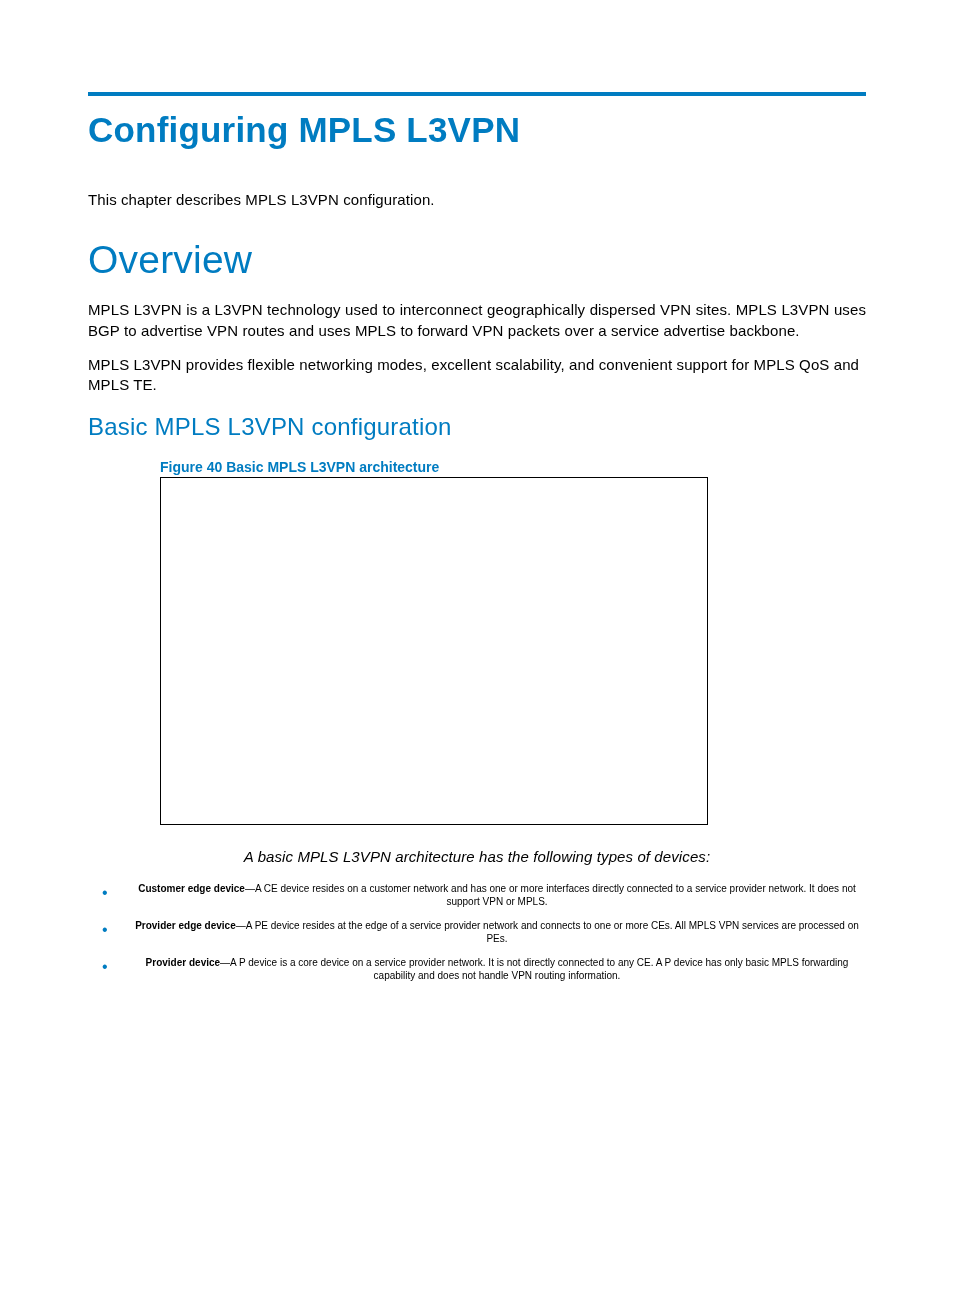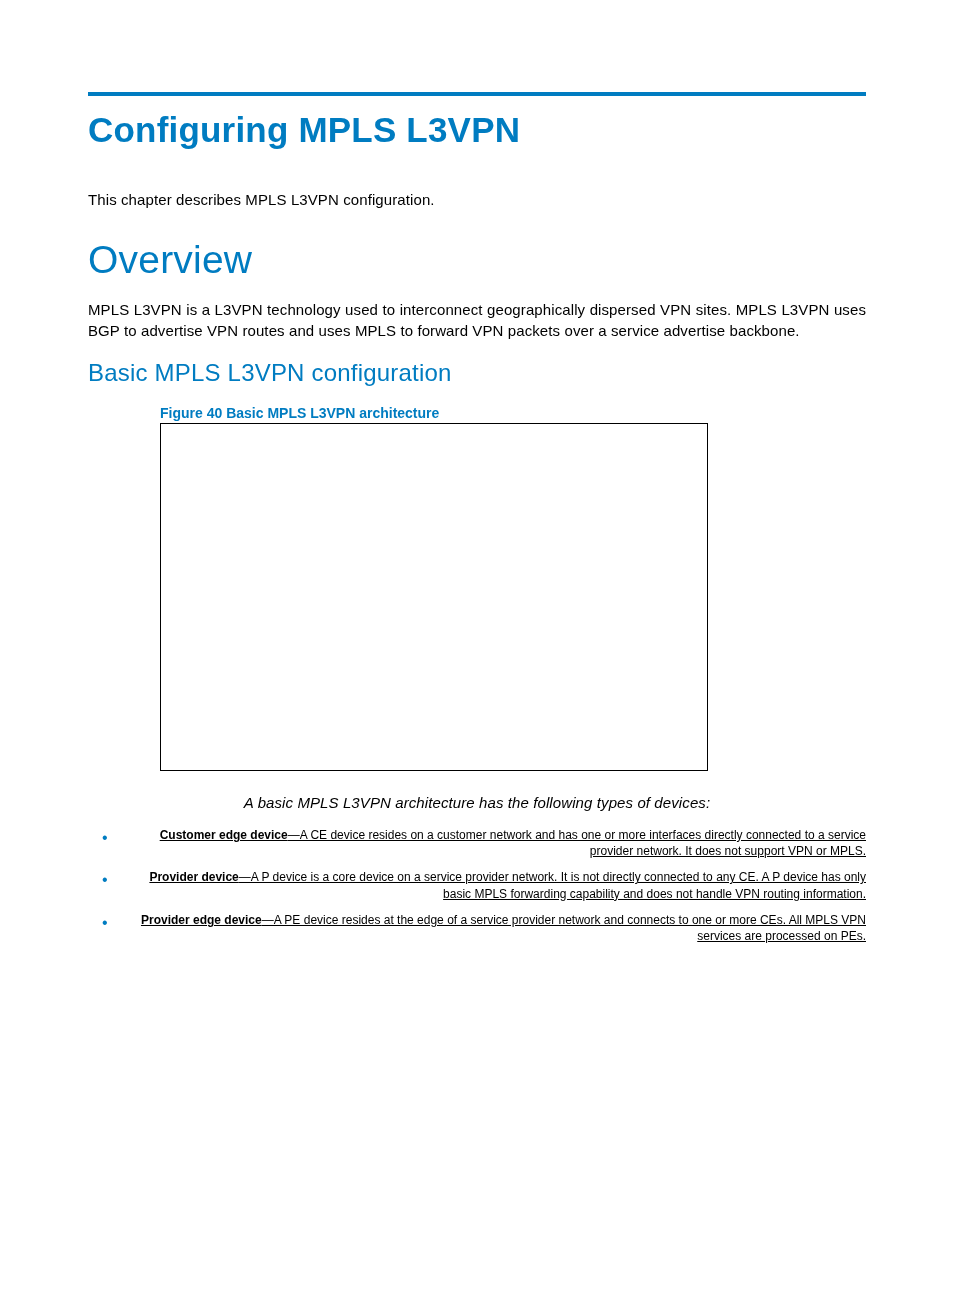--- a/index.html
+++ b/index.html
@@ -71,25 +71,24 @@
     background: #fff;
   }
   ul.blue-bullets {
     list-style: none;
     padding: 0;
     margin: 0;
   }
   ul.blue-bullets > li {
     position: relative;
     padding-left: 40px;
-    font-size: 12px;
+    font-size: 10px;
     line-height: 1.35;
     margin-bottom: 10px;
-    text-align: right;
-    text-decoration: underline;
+    text-align: center;
   }
   ul.blue-bullets > li::before {
     content: "•";
     color: #007cc1;
     font-size: 16px;
     position: absolute;
     left: 14px;
     top: 0;
   }
   .bold { font-weight: bold; }
@@ -102,35 +101,36 @@
   <div class="top-rule"></div>
 
   <h1 class="h1">Configuring MPLS L3VPN</h1>
 
   <p class="body-text indent">This chapter describes MPLS L3VPN configuration.</p>
 
   <h2 class="h2">Overview</h2>
 
   <p class="body-text indent">MPLS L3VPN is a L3VPN technology used to interconnect geographically dispersed VPN sites. MPLS L3VPN uses BGP to advertise VPN routes and uses MPLS to forward VPN packets over a service advertise backbone.</p>
 
+  <p class="body-text indent" style="text-align:left;">MPLS L3VPN provides flexible networking modes, excellent scalability, and convenient support for MPLS QoS and MPLS TE.</p>
 
   <h3 class="h3">Basic MPLS L3VPN configuration</h3>
 
   <div class="indent">
     <p class="figure-caption">Figure 40 Basic MPLS L3VPN architecture</p>
     <div class="figure-box"></div>
   </div>
 
   <p class="body-text indent" style="text-align:center; font-style:italic;">A basic MPLS L3VPN architecture has the following types of devices:</p>
 
   <ul class="blue-bullets indent">
     <li>
       <span class="bold">Customer edge device</span><span>—A CE device resides on a customer network and has one or more interfaces directly connected to a service provider network. It does not support VPN or MPLS.</span>
     </li>
     <li>
-      <span class="bold">Provider device</span><span>—A P device is a core device on a service provider network. It is not directly connected to any CE. A P device has only basic MPLS forwarding capability and does not handle VPN routing information.</span>
+      <span class="bold">Provider edge device</span><span>—A PE device resides at the edge of a service provider network and connects to one or more CEs. All MPLS VPN services are processed on PEs.</span>
     </li>
     <li>
-      <span class="bold">Provider edge device</span><span>—A PE device resides at the edge of a service provider network and connects to one or more CEs. All MPLS VPN services are processed on PEs.</span>
+      <span class="bold">Provider device</span><span>—A P device is a core device on a service provider network. It is not directly connected to any CE. A P device has only basic MPLS forwarding capability and does not handle VPN routing information.</span>
     </li>
   </ul>
 
 </div>
 
 </body></html>

